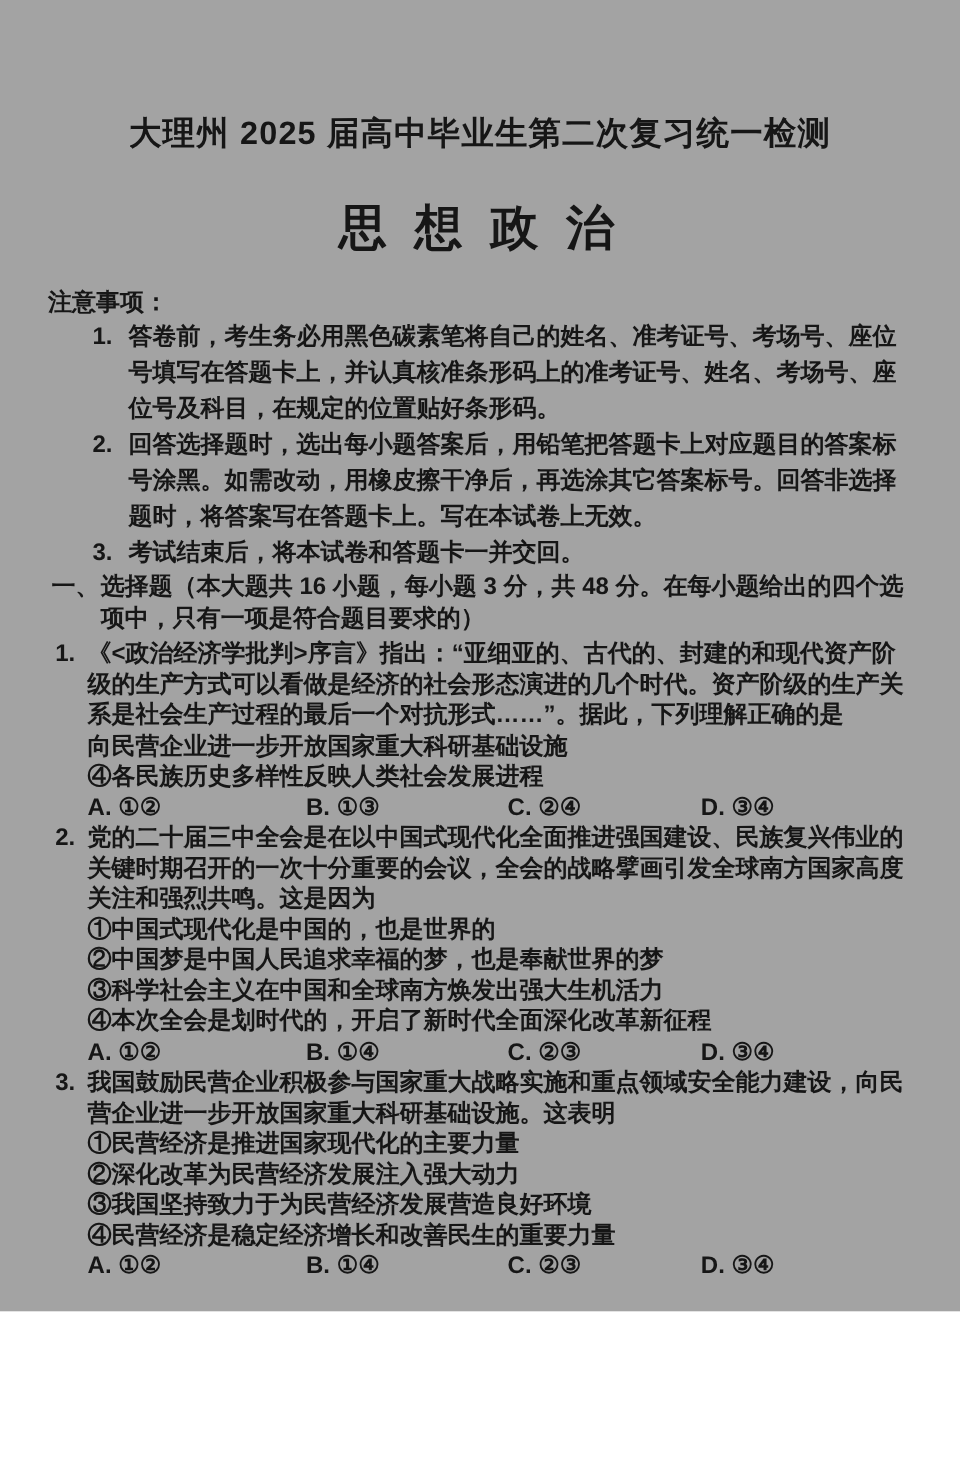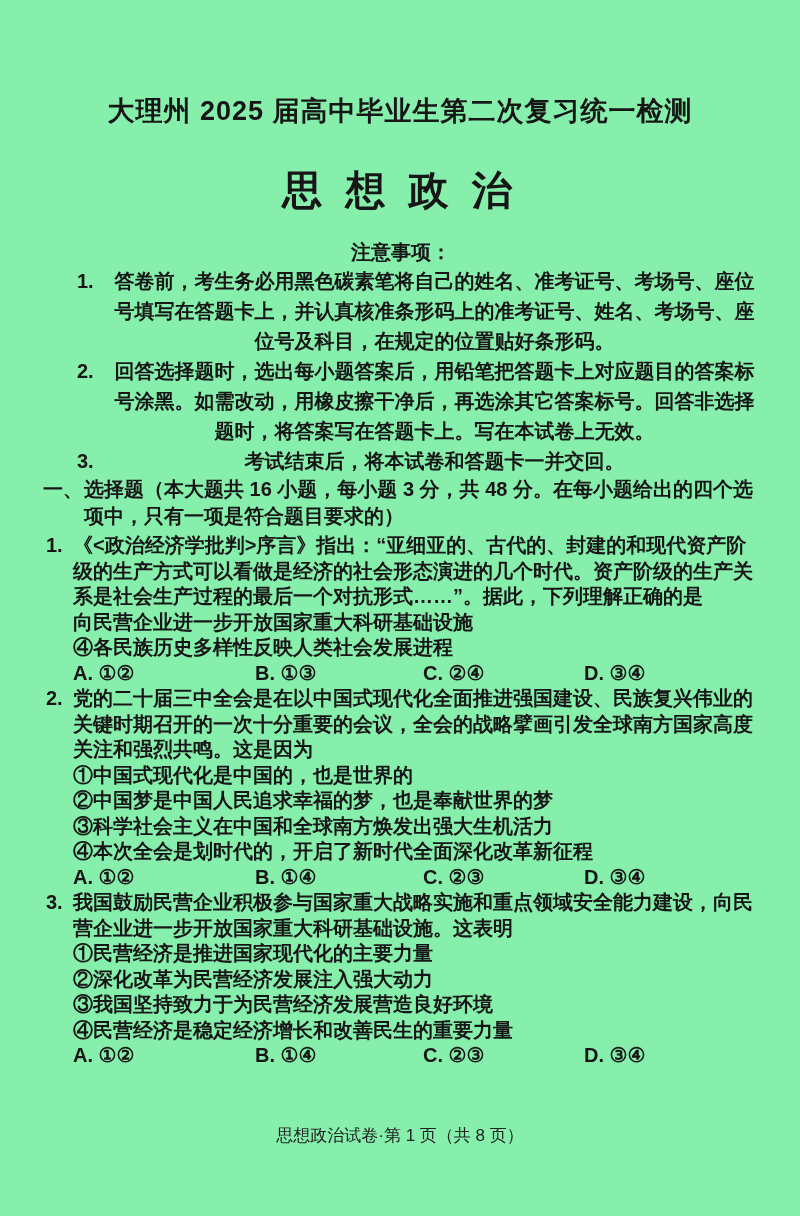--- a/index.html
+++ b/index.html
@@ -1,20 +1,20 @@
 <!DOCTYPE html>
 <html><head>
 <meta charset="utf-8">
 <style>
   html, body { margin: 0; padding: 0; background: #ffffff; }
   .page {
     position: relative;
     width: 800px;
-    height: 1216px;
-    background: #86efac;
+    height: 1093px;
+    background: #a3a3a3;
     color: #161616;
     font-family: "Liberation Sans", sans-serif;
     overflow: hidden;
     box-sizing: border-box;
   }
   .exam-title {
     margin: 0;
     padding-top: 94px;
     text-align: center;
     font-size: 27px;
@@ -24,21 +24,21 @@
   }
   .subject-title {
     margin: 12px;
     padding-top: 26px;
     text-align: center;
     font-size: 40px;
     line-height: 48px;
     font-weight: 700;
     letter-spacing: 6px;
   }
-  .notice { margin: 24px 38px 0 40px; text-align: center; }
+  .notice { margin: 24px 38px 0 40px; }
   .notice-heading {
     font-size: 20px;
     line-height: 28px;
     font-weight: 700;
   }
   .n-item {
     position: relative;
     padding-left: 67px;
     font-size: 20px;
     line-height: 30px;

